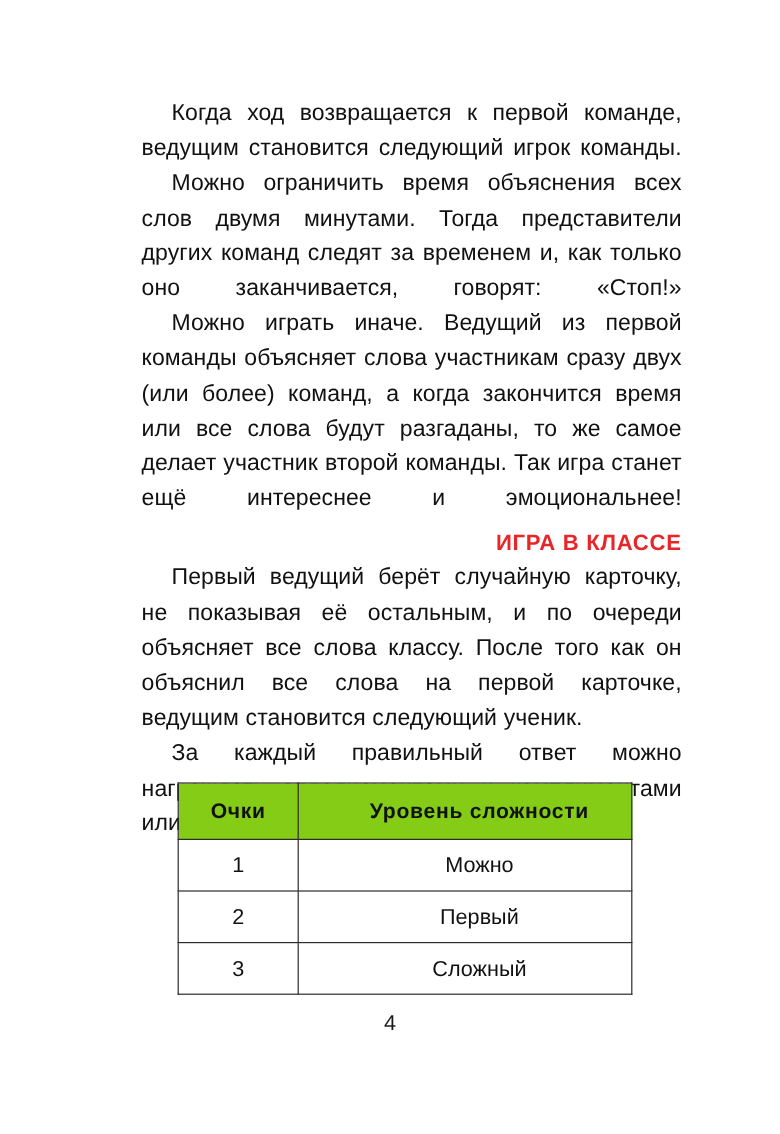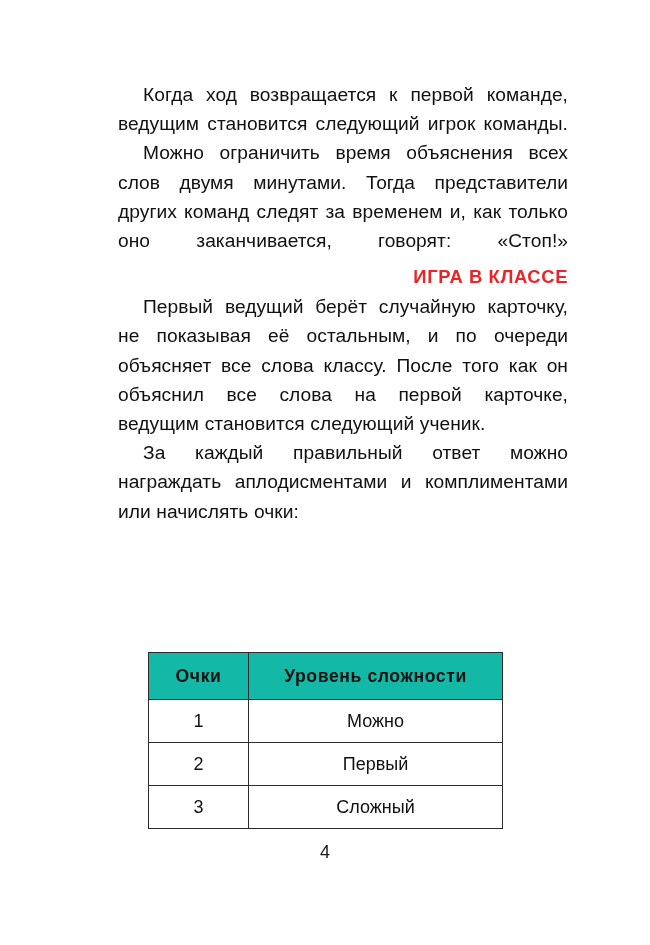--- a/index.html
+++ b/index.html
@@ -81,31 +81,32 @@
     border: 1.6px solid #2b2b2b;
     height: 42px;
     text-align: center;
     vertical-align: middle;
     font-size: 18px;
     font-weight: normal;
     color: #111111;
     padding: 0;
   }
   table.points-table thead th {
-    background: #14b8a6;
+    background: #84cc16;
     font-weight: bold;
     letter-spacing: 0.6px;
     font-size: 17.6px;
     height: 46px;
   }
   table.points-table .col-points {
     width: 99px;
   }
   table.points-table .col-level {
     width: 253px;
+    padding-left: 24px;
   }
 
   
   .page-number {
     position: absolute;
     left: 0;
     top: 842px;
     width: 650px;
     text-align: center;
     font-size: 18px;
@@ -116,20 +117,21 @@
 <body>
 
 <div class="page">
 
   <div class="content">
 
     <p class="para flush">Когда ход возвращается к первой команде, ведущим становится следующий игрок команды.</p>
 
     <p class="para flush">Можно ограничить время объяснения всех слов двумя минутами. Тогда представители других команд следят за временем и, как только оно заканчивается, говорят: «Стоп!»</p>
 
+    <p class="para flush">Можно играть иначе. Ведущий из первой команды объясняет слова участникам сразу двух (или более) команд, а когда закончится время или все слова будут разгаданы, то же самое делает участник второй команды. Так игра станет ещё интереснее и эмоциональнее!</p>
 
     <h2 class="section-heading">ИГРА В КЛАССЕ</h2>
 
     <p class="para">Первый ведущий берёт случайную карточку, не показывая её остальным, и по очереди объясняет все слова классу. После того как он объяснил все слова на первой карточке, ведущим становится следующий ученик.</p>
 
     <p class="para">За каждый правильный ответ можно награждать аплодисментами и комплиментами или начислять очки:</p>
 
   </div>
 
   <div class="table-wrap">

